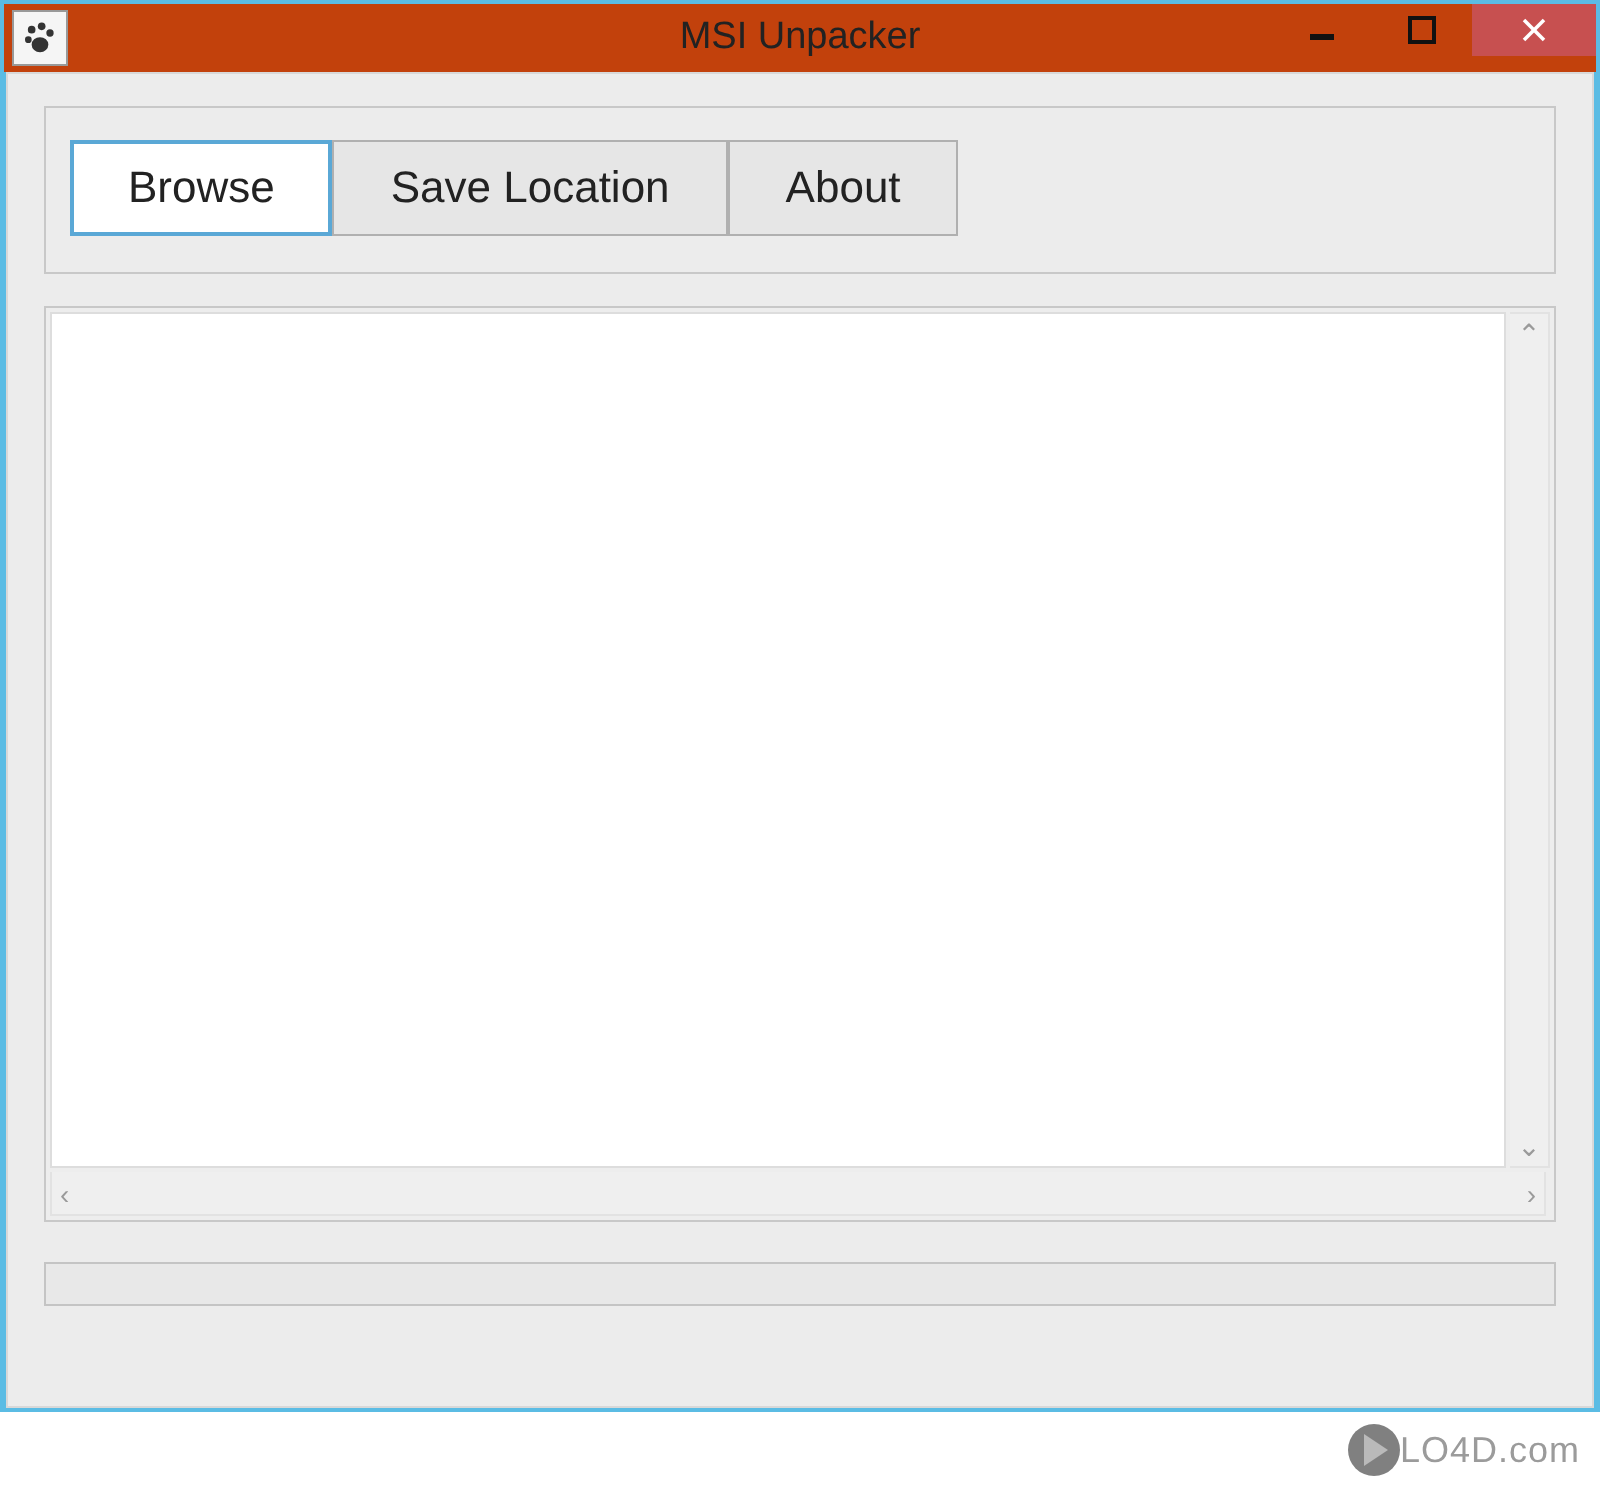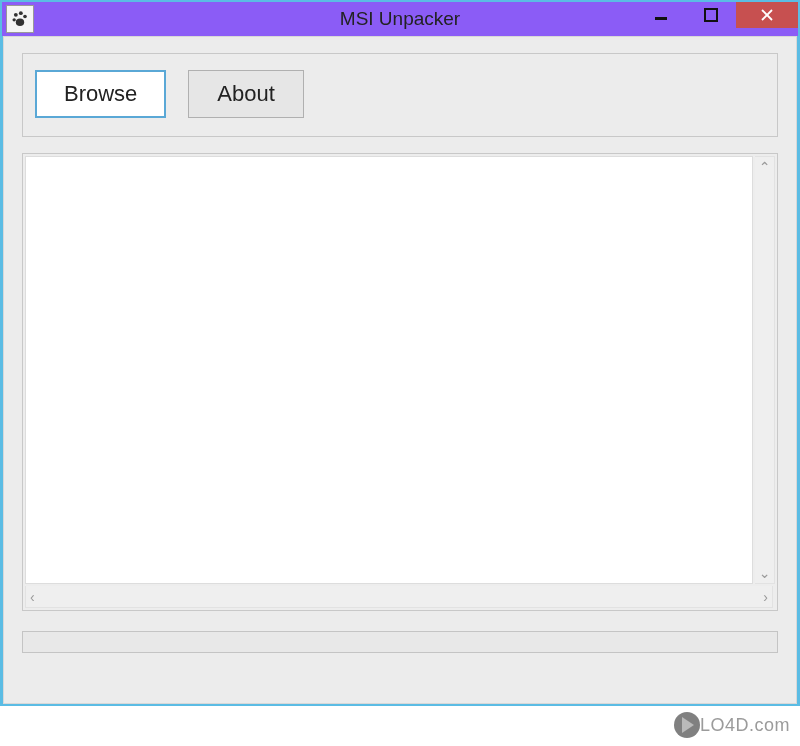--- a/index.html
+++ b/index.html
@@ -21,21 +21,21 @@
       top: 0;
       width: 800px;
       height: 706px;
       background: #5bbce4;
       padding: 2px;
     }
     .titlebar {
       height: 34px;
       display: flex;
       align-items: stretch;
-      background: #8b5cf6;
+      background: #c2410c;
       position: relative;
     }
     .app-icon {
       width: 28px;
       height: 28px;
       margin: 3px 6px 3px 4px;
       background: #f5f5f5;
       border: 1px solid #999;
       display: flex;
       align-items: center;
@@ -94,21 +94,20 @@
       margin: 0 auto;
       border: 1px solid #d8d8d8;
       padding: 16px 18px 12px 18px;
       position: relative;
     }
     .toolbar-group {
       border: 1px solid #c8c8c8;
       background: #ececec;
       padding: 16px 12px 18px 12px;
       display: flex;
-      gap: 22px;
       align-items: center;
       margin-bottom: 16px;
     }
     .btn {
       background: #e6e6e6;
       border: 1px solid #b0b0b0;
       padding: 10px 28px;
       font-size: 22px;
       color: #222;
       cursor: default;
@@ -244,20 +243,21 @@
           <line x1="2" y1="2" x2="12" y2="12" stroke="#fff" stroke-width="1.8"></line>
           <line x1="12" y1="2" x2="2" y2="12" stroke="#fff" stroke-width="1.8"></line>
         </svg>
       </div>
     </div>
   </div>
 
   <div class="client-area">
     <div class="toolbar-group">
       <button class="btn selected">Browse</button>
+      <button class="btn">Save Location</button>
       <button class="btn">About</button>
     </div>
 
     <div class="content-panel">
       <div class="text-area-wrap">
         <textarea class="text-area" readonly="" style=""></textarea>
         <div class="vscroll">
           <span class="scroll-arrow">⌃</span>
           <span class="scroll-arrow">⌄</span>
         </div>

